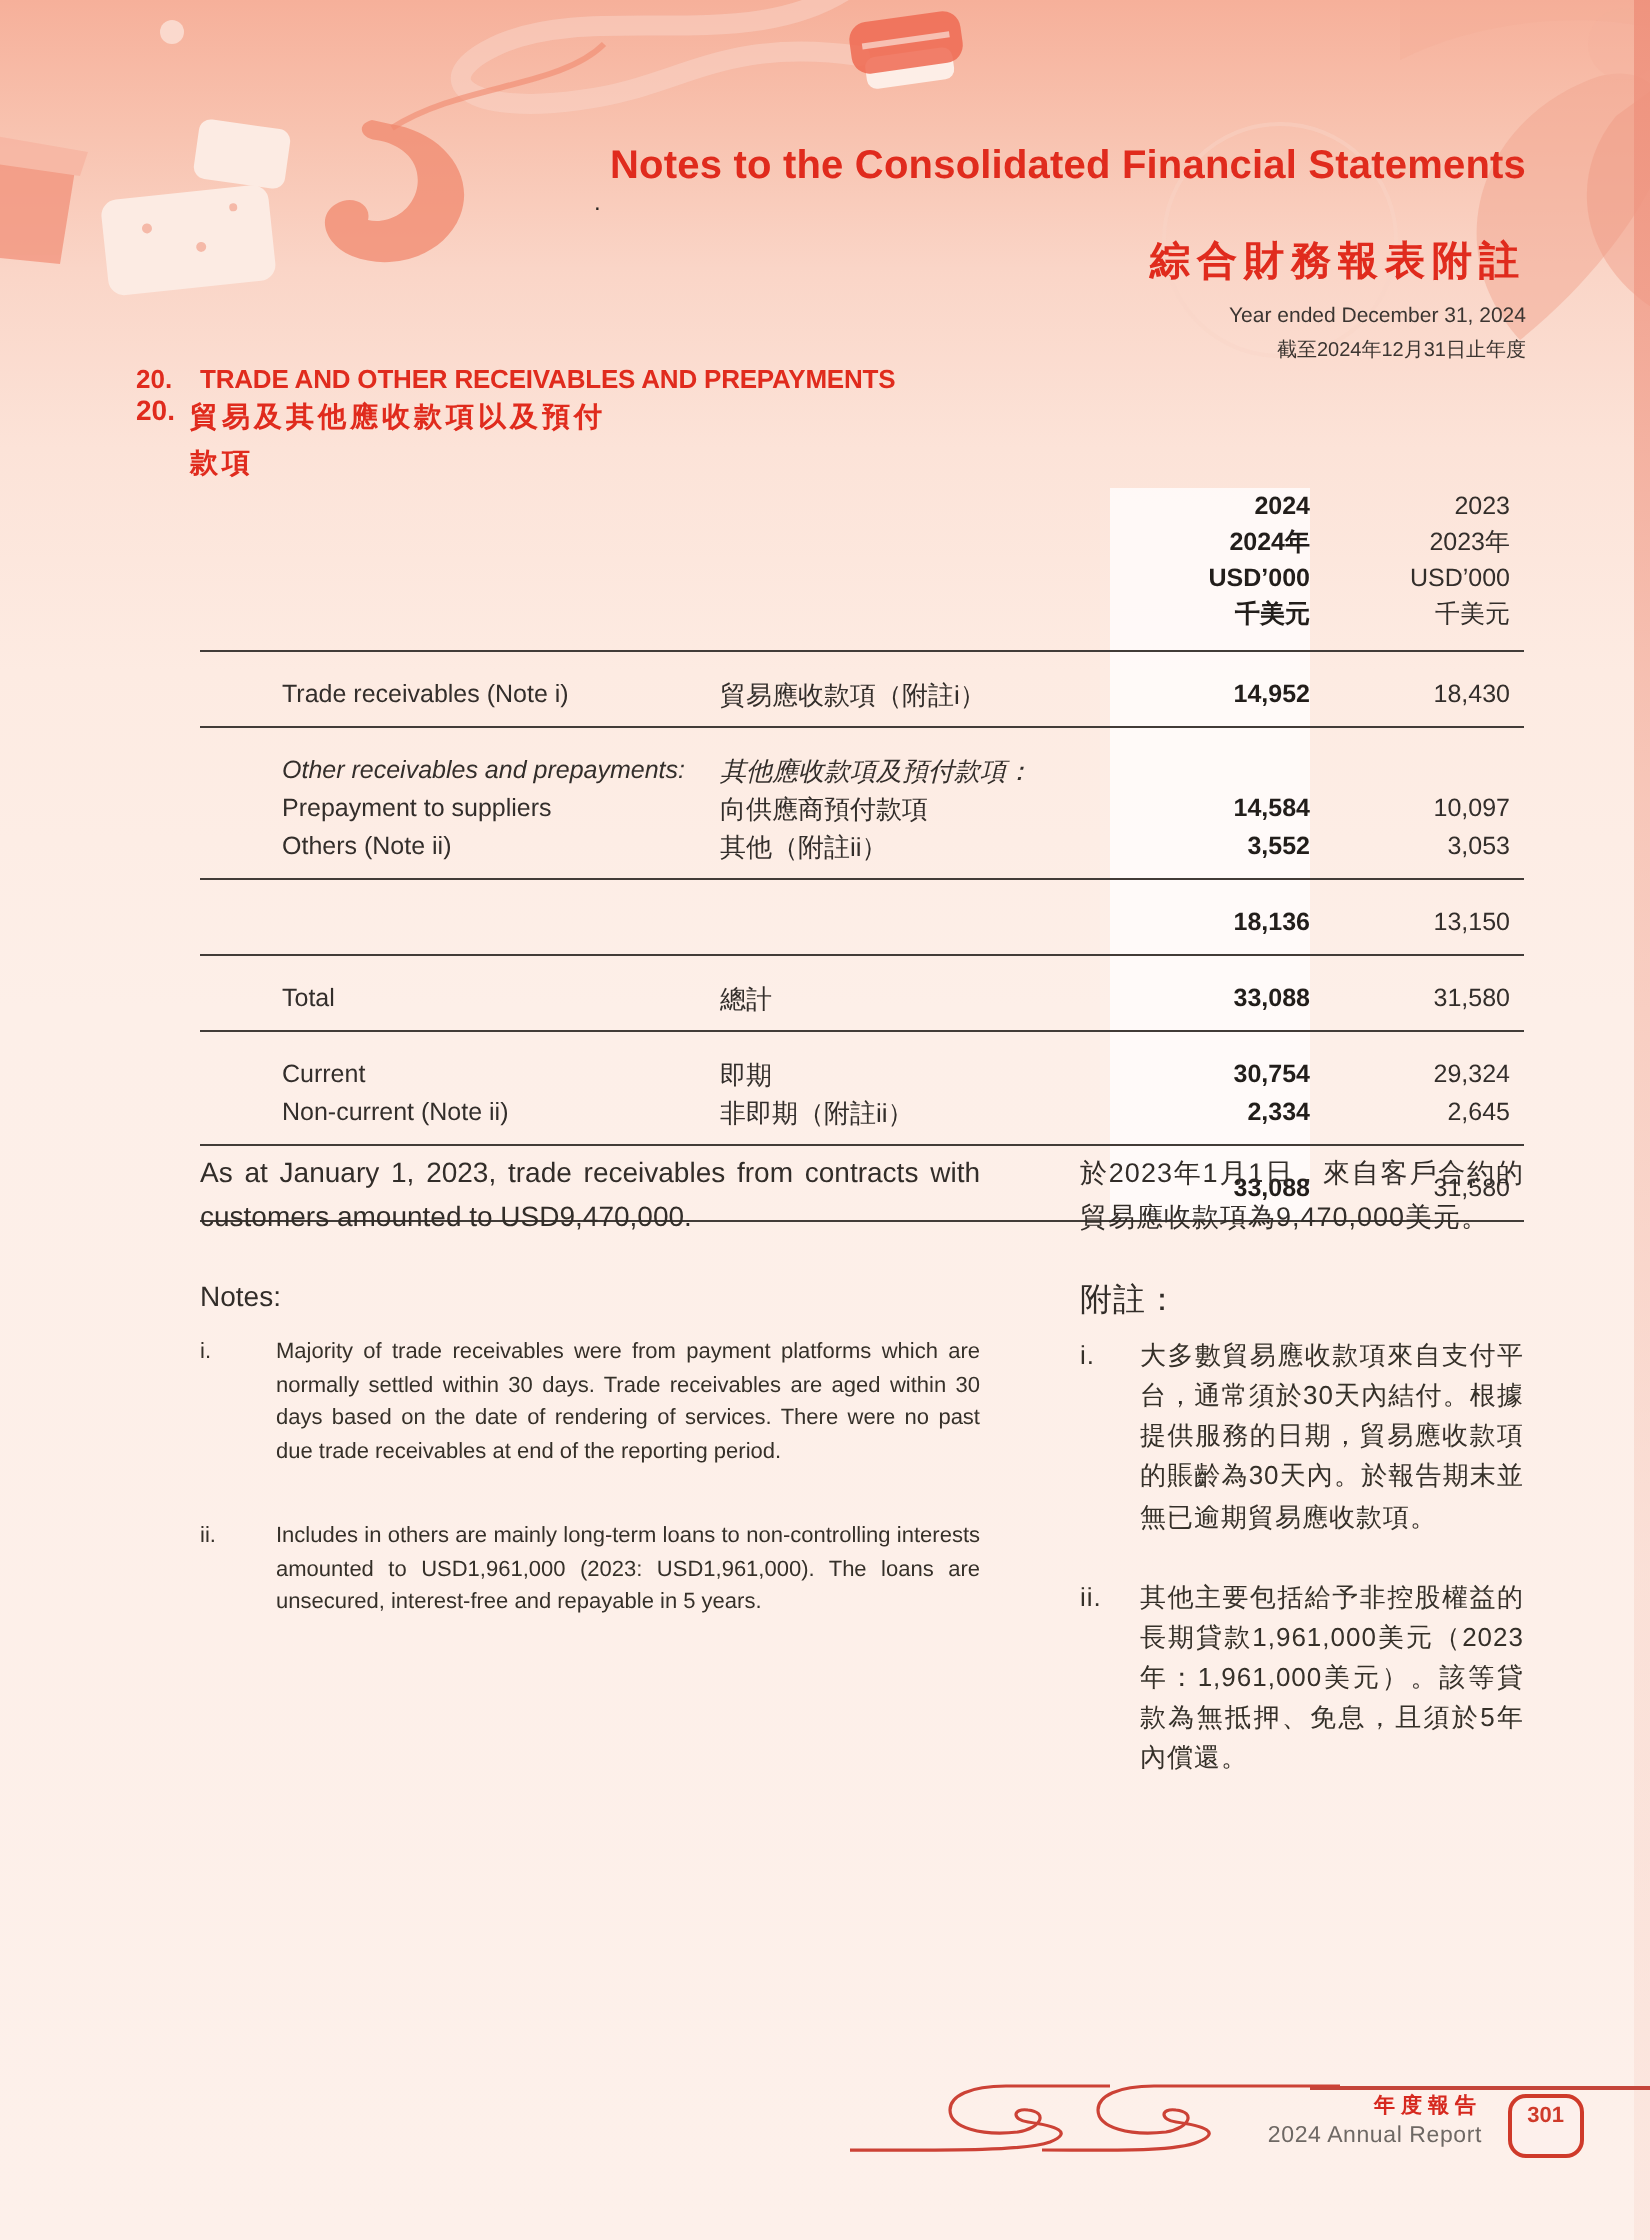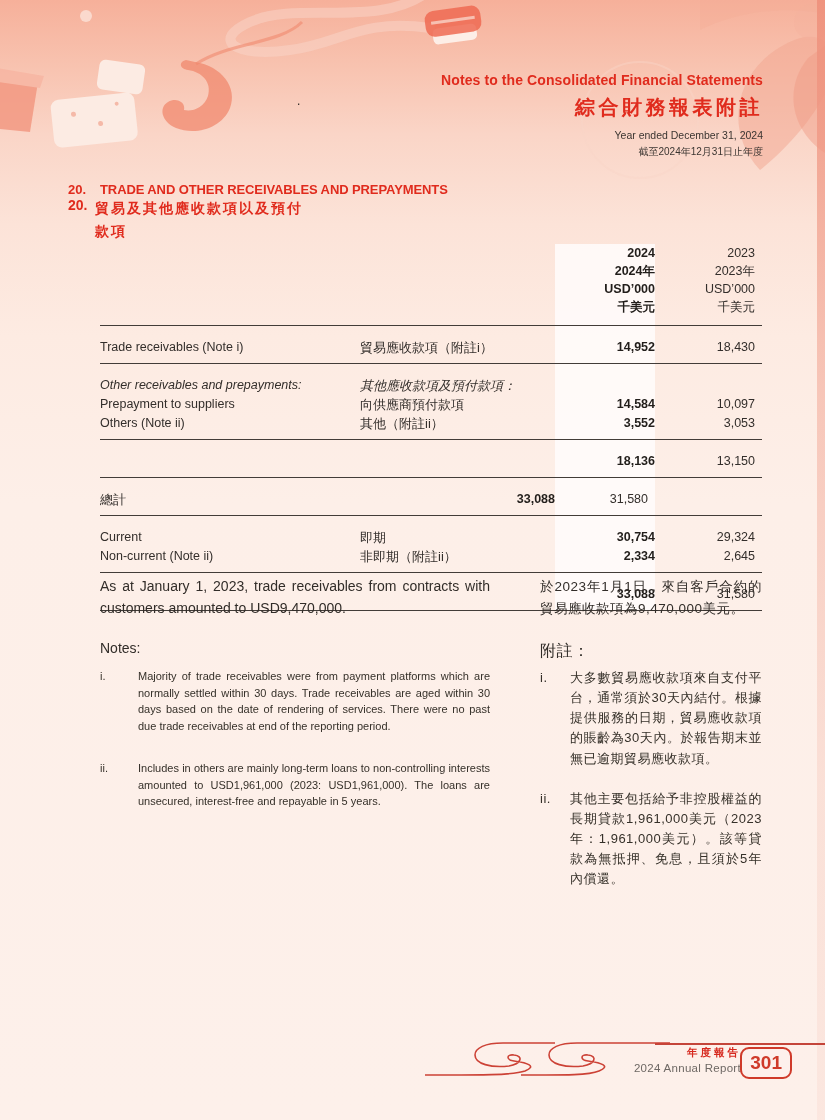--- a/index.html
+++ b/index.html
@@ -15,22 +15,22 @@
   .decor-top { position:absolute; top:0; left:0; width:825px; height:240px; pointer-events:none; }
   .edge-strip {
     position:absolute; top:0; right:0; bottom:0; width:8px;
     background:linear-gradient(180deg, rgba(238,143,122,.85) 0%, rgba(243,172,155,.6) 35%,
                rgba(247,205,193,.45) 70%, rgba(248,214,204,.35) 100%);
   }
   .stray-mark { position:absolute; left:297px; top:94px; font-size:12px; color:#2a2522; }
 
   
   .doc-header { position:absolute; top:72px; right:62px; text-align:right; }
-  .title-en { color:#e02b1d; font-size:14px; font-weight:bold; letter-spacing:.1px; }
-  .title-zh { color:#e02b1d; font-size:20px; font-weight:bold; letter-spacing:3.5px; margin-top:6px; }
+  .title-en { color:#e02b1d; font-size:20px; font-weight:bold; letter-spacing:.1px; }
+  .title-zh { color:#e02b1d; font-size:20px; font-weight:bold; letter-spacing:3.5px; margin-top:22px; }
   .period   { font-size:10.5px; color:#3b3531; margin-top:8px; }
   .period.zh{ margin-top:4px; font-size:10px; }
 
   
   .section-heading { position:absolute; top:182px; left:68px; right:58px;
     display:flex; justify-content:space-between; color:#e02b1d; font-weight:bold;flex-direction:column; }
   .sh-left  { display:flex; width:430px; font-size:13px; }
   .sh-right { display:flex; width:249px; font-size:14px; }
   .sh-num   { width:32px; flex:0 0 32px; }
   .sh-right .sh-num { flex:0 0 27px; width:27px; }
@@ -39,21 +39,21 @@
 
   
   .table-wrap { position:absolute; top:244px; left:100px; width:662px; }
   .white-band { position:absolute; top:0; bottom:0; left:455px; width:100px;
                 background:rgba(255,253,252,.82); }
   .t-content { position:relative; }
   .t-row { display:grid; grid-template-columns:260px 195px 100px 107px;
            font-size:12.5px; line-height:17px; margin-top:2px; }
   .t-row.sect { margin-top:13px; }
   .t-row.head { margin-top:1px; font-size:12.5px; }
-  .c-en { padding-right:6px; }
+  .c-en { padding-right:6px;margin-left:41px; }
   .c-zh { font-size:13px; padding-right:4px; }
   .c-val { text-align:right; }
   .v24 { font-weight:bold; padding-right:0; color:#221e1b; }
   .v23 { padding-right:7px; }
   .t-row.italic .c-en, .t-row.italic .c-zh { font-style:italic; }
   .t-line { border-top:1.5px solid #423c38; margin-top:7px; }
   .t-line.head-line { margin-top:9px; }
 
   
   .bilingual { position:absolute; left:100px; width:662px;
@@ -73,21 +73,21 @@
   .notes-col { display:block; }
 
   
   .doc-footer { position:absolute; left:0; right:0; bottom:34px; height:52px; }
   .f-line { position:absolute; top:9px; left:655px; right:0; height:1.5px; background:#c4453a; }
   .f-swirl { position:absolute; left:425px; top:0; }
   .f-text { position:absolute; right:84px; top:12px; text-align:right; }
   .f-zh { color:#d6281e; font-size:10.5px; font-weight:bold; letter-spacing:3px; }
   .f-en { color:#6e6864; font-size:11.5px; margin-top:2px; letter-spacing:.3px; }
   .f-badge { position:absolute; right:33px; top:13px; border:2px solid #cf3a2a; border-radius:9px;
-             color:#cf3a2a; font-weight:bold; font-size:19px; padding:3px 8px 3px 8px;
+             color:#cf3a2a; font-weight:bold; font-size:11px; padding:3px 8px 13px 8px;
              background:rgba(253,240,236,.6); }
 </style>
 </head>
 <body>
 
 <div class="page">
 
   <svg class="decor-top" viewBox="0 0 825 240">
     <path d="M430,-10 C380,30 300,0 250,22 C210,40 235,58 290,50 C340,44 360,18 430,28" fill="none" stroke="#f9d6c9" stroke-width="10" opacity=".5" stroke-linecap="round"></path>
     <circle cx="86" cy="16" r="6" fill="#fbddd1" opacity=".9"></circle>
@@ -208,20 +208,21 @@
     </div>
   <div class="t-line"></div>
     <div class="t-row sect">
       <span class="c-en"></span>
       <span class="c-zh"></span>
       <span class="c-val v24">18,136</span>
       <span class="c-val v23">13,150</span>
     </div>
   <div class="t-line"></div>
     <div class="t-row sect">
+      <span class="c-en">Total</span>
       <span class="c-zh">總計</span>
       <span class="c-val v24">33,088</span>
       <span class="c-val v23">31,580</span>
     </div>
   <div class="t-line"></div>
     <div class="t-row sect">
       <span class="c-en">Current</span>
       <span class="c-zh">即期</span>
       <span class="c-val v24">30,754</span>
       <span class="c-val v23">29,324</span>

